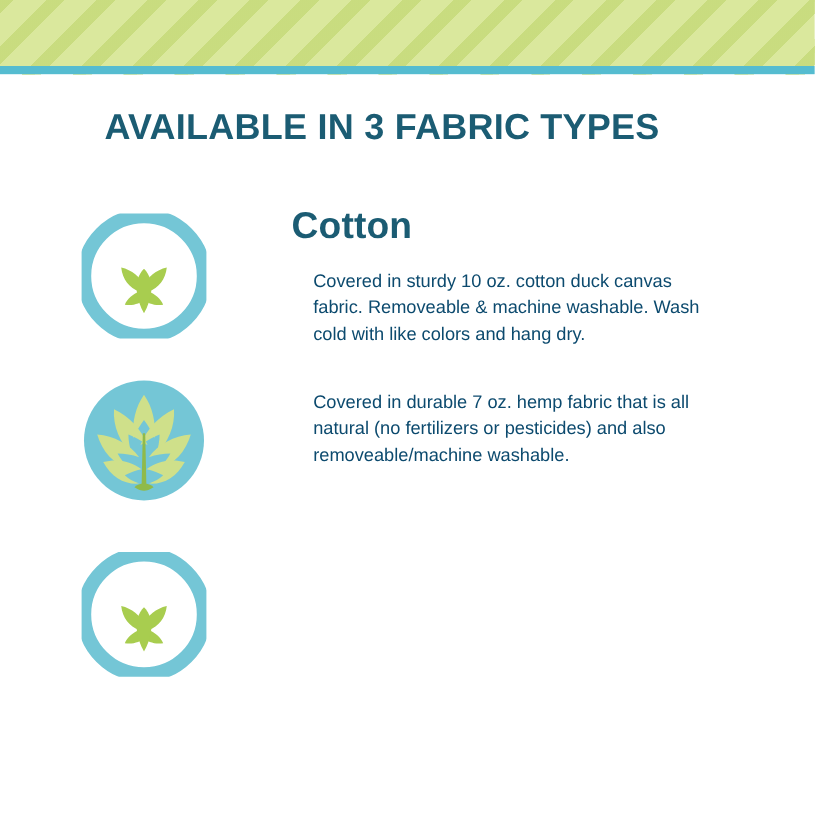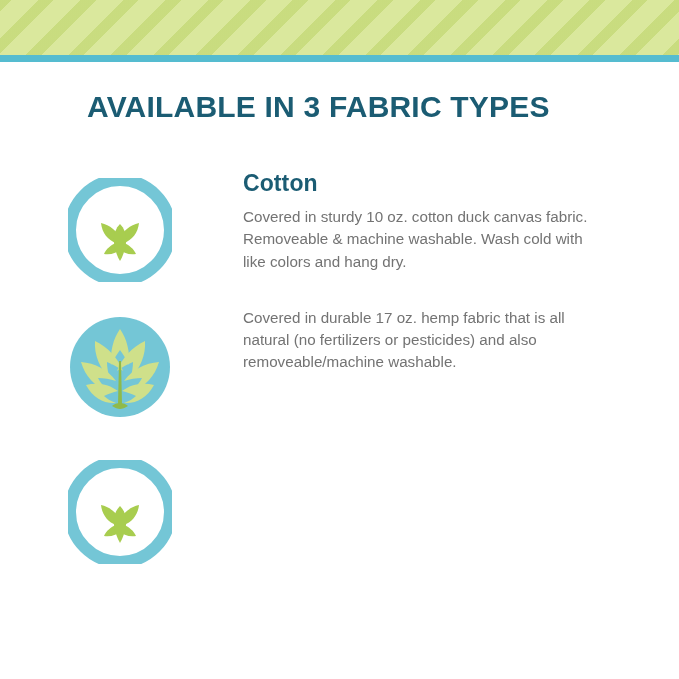--- a/index.html
+++ b/index.html
@@ -102,32 +102,32 @@
     width: 104px;
     height: 104px;
   }
   .feature-text {
     position: absolute;
     left: 243px;
     top: 0;
     width: 380px;
   }
   .feature-head {
-    font-size: 23px;
+    font-size: 31px;
     font-weight: 700;
     color: #1b5c73;
     line-height: 1.15;
     margin: 0 0 10px 0;
     letter-spacing: 0.1px;
   }
   .feature-body {
     font-size: 15.2px;
-    color: #737373;
+    color: #0c4a6e;
     line-height: 1.45;
-    margin: 0;
+    margin: 18px;
     max-width: 360px;
     font-weight: 400;
   }
 </style>
 </head>
 <body>
 
 <div class="page">
 
   <div class="band band-top">
@@ -187,21 +187,21 @@
           <path d="M13 47 c 14 1 27 8 35 19 c -6 -2 -12 -3 -18 -3 c 2 4 6 9 10 13 c -13 -4 -23 -15 -27 -29 Z"></path>
           <path d="M91 47 c -4 14 -14 25 -27 29 c 4 -4 8 -9 10 -13 c -6 0 -12 1 -18 3 c 8 -11 21 -18 35 -19 Z"></path>
           <path d="M18 70 c 11 -3 23 -1 32 6 c -5 1 -10 3 -14 5 c 3 3 7 5 12 7 c -12 1 -23 -5 -30 -18 Z"></path>
           <path d="M86 70 c -7 13 -18 19 -30 18 c 5 -2 9 -4 12 -7 c -4 -2 -9 -4 -14 -5 c 9 -7 21 -9 32 -6 Z"></path>
         </g>
         <path d="M51 46 l 2 0 l 1 44 l -4 0 Z" fill="#8fba4a"></path>
         <path d="M52 88 c -3 0 -6 1 -8 3 c 3 2 6 3 8 3 c 2 0 5 -1 8 -3 c -2 -2 -5 -3 -8 -3 Z" fill="#8fba4a"></path>
       </svg>
     </div>
     <div class="feature-text">
-      <p class="feature-body">Covered in durable 17 oz. hemp fabric that is all natural (no fertilizers or pesticides) and also removeable/machine washable.</p>
+      <p class="feature-body">Covered in durable 7 oz. hemp fabric that is all natural (no fertilizers or pesticides) and also removeable/machine washable.</p>
     </div>
   </div>
 
   <div class="feature feature-3">
     <div class="icon-wrap">
       <svg viewBox="0 0 104 104" width="104" height="104" aria-hidden="true">
         <circle cx="52" cy="52" r="50" fill="none" stroke="#74c6d6" stroke-width="12"></circle>
         <path d="M52 18
                  c -9 -5 -20 1 -20 11
                  c -10 -2 -17 6 -15 15

